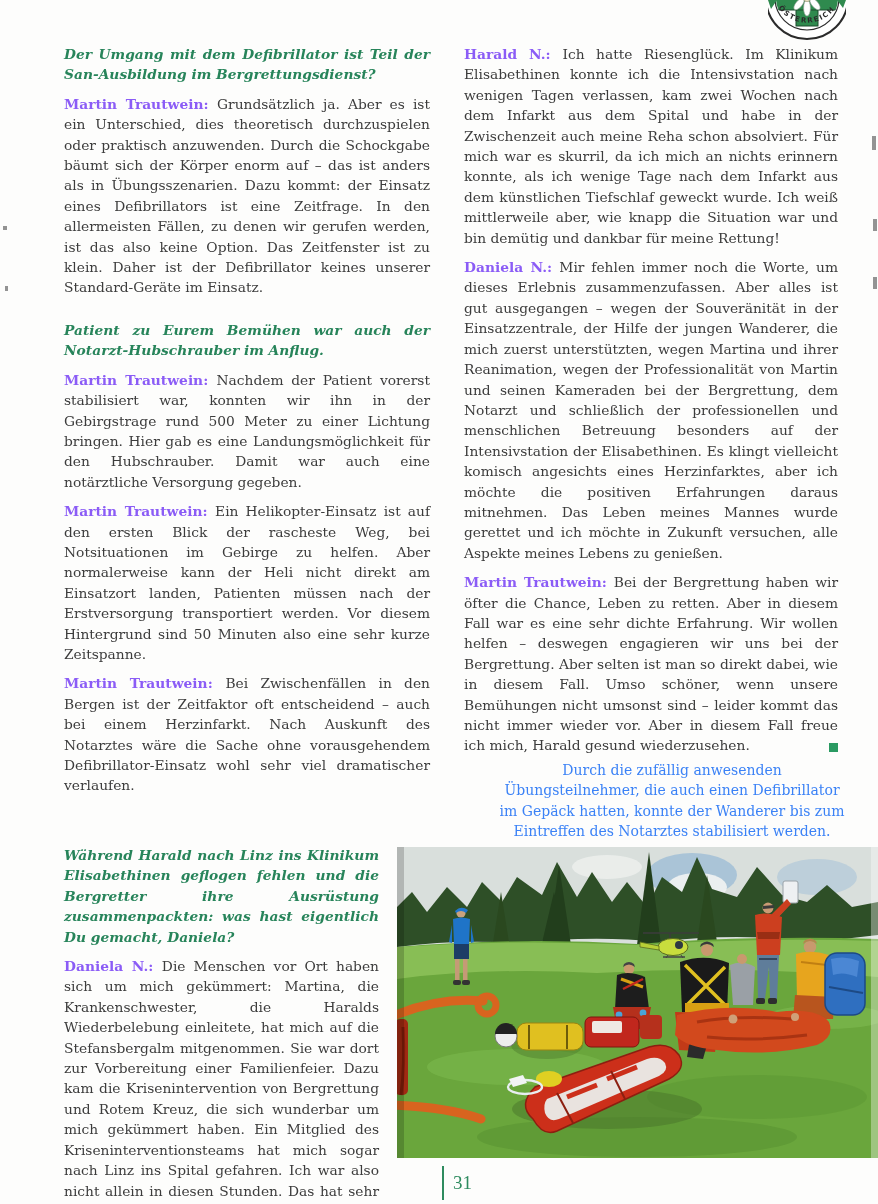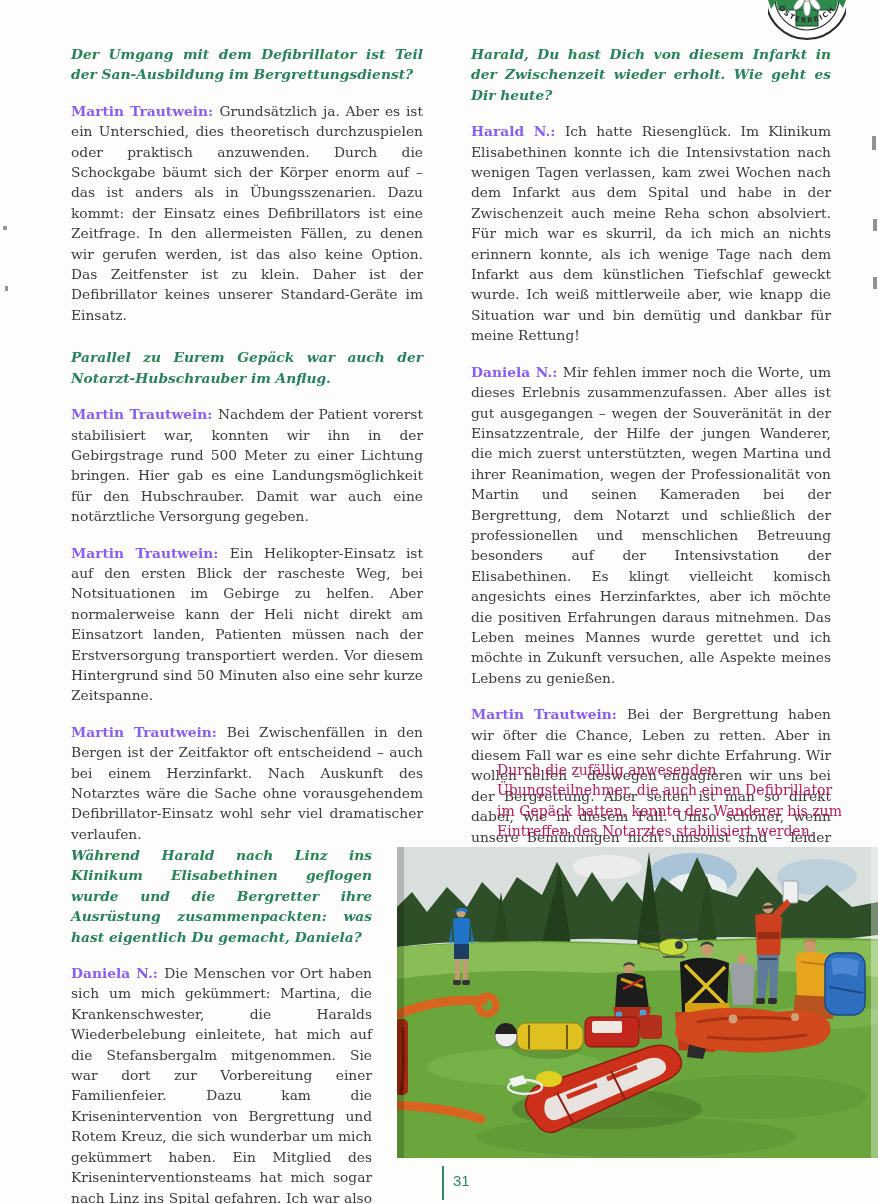--- a/index.html
+++ b/index.html
@@ -1,36 +1,36 @@
 <!DOCTYPE html>
 <html lang="de"><head>
 <meta charset="utf-8">
 <style>
   html,body{margin:0;padding:0;background:#ffffff;}
   .page{position:relative;width:878px;height:1204px;background:#fdfdfc;overflow:hidden;
         font-family:"DejaVu Serif","Liberation Serif",serif;}
   
   .col{position:absolute;font-size:13.8px;line-height:20.4px;color:#3c3c3c;}
-  .col p{margin:16px;text-align:justify;hyphens:auto;-webkit-hyphens:auto;}
+  .col p{margin:9px;text-align:justify;hyphens:auto;-webkit-hyphens:auto;}
   .col p.q{color:var(--qgreen);font-weight:bold;font-style:italic;margin-top:22px;}
   .col p:first-child{margin-top:0;}
   .col strong{color:#8b5cf6;font-weight:bold;}
   #left-upper{left:55px;top:44px;width:384px;}
   #left-lower{left:55px;top:845px;width:333px;}
   #right-col{left:455px;top:44px;width:392px;}
   .endmark{float:right;width:9px;height:9px;background:#2a9a62;margin-top:8px;}
   
-  .caption{position:absolute;left:497px;top:760px;width:350px;text-align:left;
-           font-size:14px;line-height:20.3px;color:#be185d;}
+  .caption{position:absolute;left:497px;top:760px;width:350px;text-align:center;
+           font-size:14px;line-height:20.3px;color:#3b82f6;}
   
   .photo{position:absolute;left:397px;top:847px;width:481px;height:311px;overflow:hidden;}
   
   .pagenum-rule{position:absolute;left:442px;top:1166px;width:2px;height:34px;background:#2e8b5f;}
-  .pagenum{position:absolute;left:453px;top:1172px;color:#2e8b5f;font-size:15px;
-           font-family:Liberation Sans, sans-serif;}
+  .pagenum{position:absolute;left:453px;top:1172px;color:#2e8b5f;font-size:19px;
+           font-family:Liberation Serif, serif;}
   
   .badge{position:absolute;left:768px;top:0;width:78px;height:44px;overflow:hidden;}
   
   .tick{position:absolute;background:#5a5a5a;opacity:.65;}
 </style>
 </head>
 <body>
 
 <div class="page" style="--qgreen:#27845a;">
 
@@ -60,31 +60,30 @@
         <textPath href="#ringArc" startOffset="14%">ÖSTERREICH</textPath>
       </text>
       <path d="M 0,0 L 9,0 L 3,9 Z" fill="#2f8a4e"></path>
       <path d="M 78,0 L 69,0 L 75,8 Z" fill="#2f8a4e"></path>
     </svg>
   </div>
 
   <div class="col" id="left-upper">
       <p class="q">Der Umgang mit dem Defibrillator ist Teil der San-Ausbildung im Bergrettungsdienst?</p>
       <p class="a"><strong>Martin Trautwein: </strong>Grundsätzlich ja. Aber es ist ein Unterschied, dies theoretisch durchzuspielen oder praktisch anzuwenden. Durch die Schockgabe bäumt sich der Körper enorm auf – das ist anders als in Übungsszenarien. Dazu kommt: der Einsatz eines Defibrillators ist eine Zeitfrage. In den allermeisten Fällen, zu denen wir gerufen werden, ist das also keine Option. Das Zeitfenster ist zu klein. Daher ist der Defibrillator keines unserer Standard-Geräte im Einsatz.</p>
-      <p class="q">Parallel zu Eurem Gepäck war auch der Notarzt-Hubschrauber im Anflug.</p>
+      <p class="q">Patient zu Eurem Bemühen war auch der Notarzt-Hubschrauber im Anflug.</p>
       <p class="a"><strong>Martin Trautwein: </strong>Nachdem der Patient vorerst stabilisiert war, konnten wir ihn in der Gebirgstrage rund 500 Meter zu einer Lichtung bringen. Hier gab es eine Landungsmöglichkeit für den Hubschrauber. Damit war auch eine notärztliche Versorgung gegeben.</p>
       <p class="a"><strong>Martin Trautwein: </strong>Ein Helikopter-Einsatz ist auf den ersten Blick der rascheste Weg, bei Notsituationen im Gebirge zu helfen. Aber normalerweise kann der Heli nicht direkt am Einsatzort landen, Patienten müssen nach der Erstversorgung transportiert werden. Vor diesem Hintergrund sind 50 Minuten also eine sehr kurze Zeitspanne.</p>
       <p class="a"><strong>Martin Trautwein: </strong>Bei Zwischenfällen in den Bergen ist der Zeitfaktor oft entscheidend – auch bei einem Herzinfarkt. Nach Auskunft des Notarztes wäre die Sache ohne vorausgehendem Defibrillator-Einsatz wohl sehr viel dramatischer verlaufen.</p>
     </div>
   <div class="col" id="left-lower">
-      <p class="q">Während Harald nach Linz ins Klinikum Elisabethinen geflogen wurde und die Bergretter ihre Ausrüstung zusammenpackten: was hast eigentlich Du gemacht, Daniela?</p>
+      <p class="q">Während Harald nach Linz ins Klinikum Elisabethinen geflogen fehlen und die Bergretter ihre Ausrüstung zusammenpackten: was hast eigentlich Du gemacht, Daniela?</p>
       <p class="a"><strong>Daniela N.: </strong>Die Menschen vor Ort haben sich um mich gekümmert: Martina, die Krankenschwester, die Haralds Wiederbelebung einleitete, hat mich auf die Stefansbergalm mitgenommen. Sie war dort zur Vorbereitung einer Familienfeier. Dazu kam die Krisenintervention von Bergrettung und Rotem Kreuz, die sich wunderbar um mich gekümmert haben. Ein Mitglied des Kriseninterventionsteams hat mich sogar nach Linz ins Spital gefahren. Ich war also nicht allein in diesen Stunden. Das hat sehr gutgetan.</p>
     </div>
   <div class="col" id="right-col">
-      <p class="q">Harald, Du hast Dich von diesem Infarkt in der Zwischenzeit wieder erholt. Wie geht es Dir heute?</p>
       <p class="a"><strong>Harald N.: </strong>Ich hatte Riesenglück. Im Klinikum Elisabethinen konnte ich die Intensivstation nach wenigen Tagen verlassen, kam zwei Wochen nach dem Infarkt aus dem Spital und habe in der Zwischenzeit auch meine Reha schon absolviert. Für mich war es skurril, da ich mich an nichts erinnern konnte, als ich wenige Tage nach dem Infarkt aus dem künstlichen Tiefschlaf geweckt wurde. Ich weiß mittlerweile aber, wie knapp die Situation war und bin demütig und dankbar für meine Rettung!</p>
       <p class="a"><strong>Daniela N.: </strong>Mir fehlen immer noch die Worte, um dieses Erlebnis zusammenzufassen. Aber alles ist gut ausgegangen – wegen der Souveränität in der Einsatzzentrale, der Hilfe der jungen Wanderer, die mich zuerst unterstützten, wegen Martina und ihrer Reanimation, wegen der Professionalität von Martin und seinen Kameraden bei der Bergrettung, dem Notarzt und schließlich der professionellen und menschlichen Betreuung besonders auf der Intensivstation der Elisabethinen. Es klingt vielleicht komisch angesichts eines Herzinfarktes, aber ich möchte die positiven Erfahrungen daraus mitnehmen. Das Leben meines Mannes wurde gerettet und ich möchte in Zukunft versuchen, alle Aspekte meines Lebens zu genießen.</p>
       <p class="a"><strong>Martin Trautwein: </strong>Bei der Bergrettung haben wir öfter die Chance, Leben zu retten. Aber in diesem Fall war es eine sehr dichte Erfahrung. Wir wollen helfen – deswegen engagieren wir uns bei der Bergrettung. Aber selten ist man so direkt dabei, wie in diesem Fall. Umso schöner, wenn unsere Bemühungen nicht umsonst sind – leider kommt das nicht immer wieder vor. Aber in diesem Fall freue ich mich, Harald gesund wiederzusehen.<span class="endmark"></span></p>
     </div>
 
   <div class="caption">Durch die zufällig anwesenden Übungsteilnehmer, die auch einen Defibrillator im Gepäck hatten, konnte der Wanderer bis zum Eintreffen des Notarztes stabilisiert werden.</div>
 
   <div class="photo">
     <svg width="481" height="311" viewBox="0 0 481 311">
 

